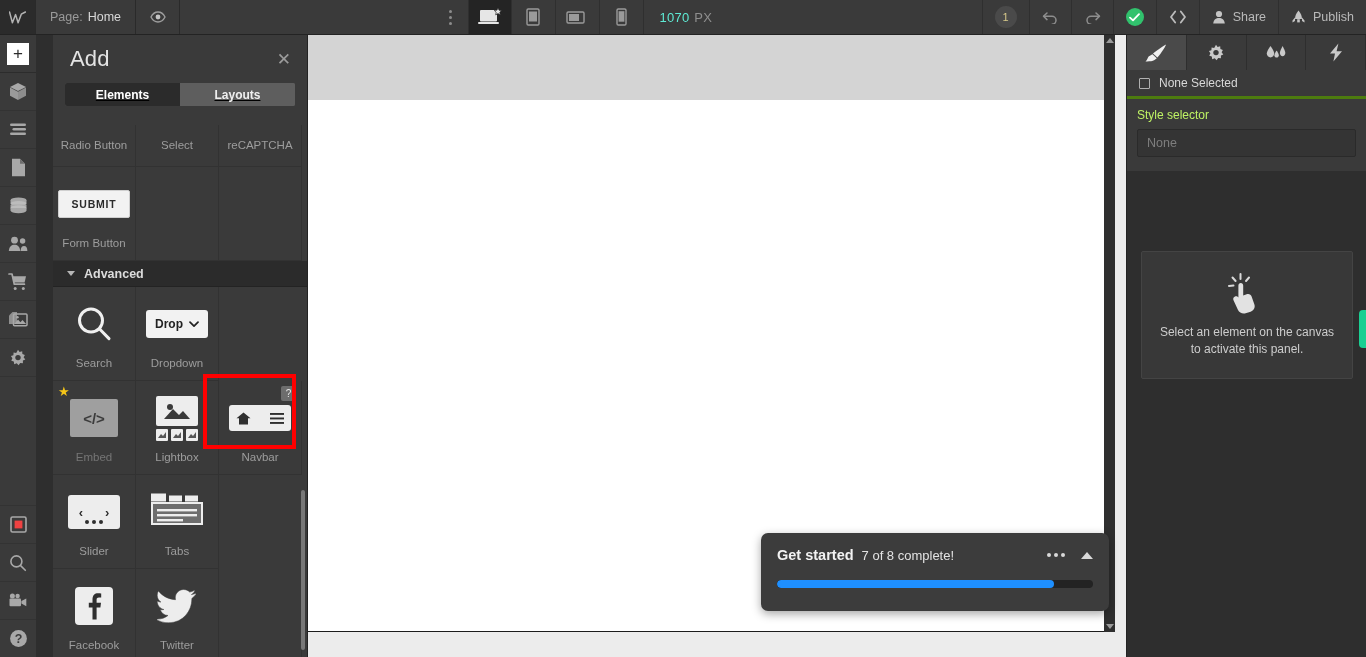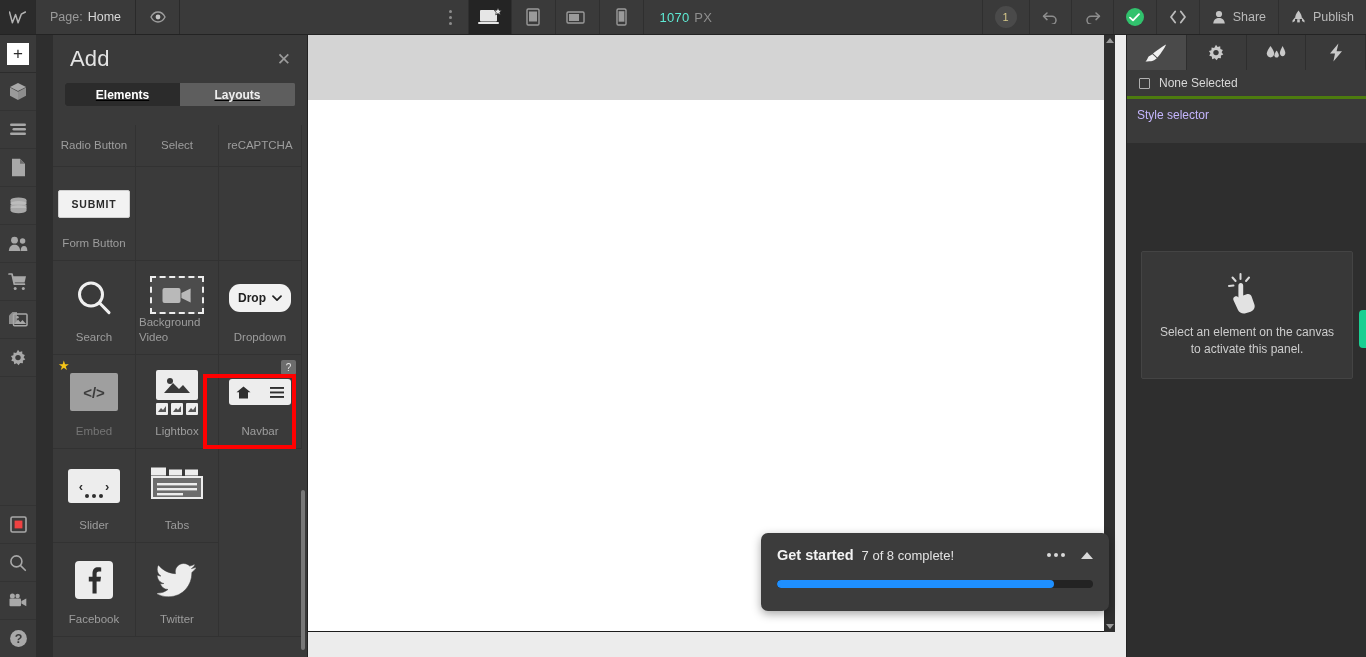--- a/index.html
+++ b/index.html
@@ -122,21 +122,21 @@
   .grid-row { display: flex; }
   .cell {
     width: 83px; border-right: 1px solid #323232; border-bottom: 1px solid #323232;
     display: flex; flex-direction: column; align-items: center;
     justify-content: flex-start; position: relative;
   }
   .cell.labelonly {
     height: 42px; justify-content: center;
   }
   .cell-label {
-    font-size: 11.5px; color: #9d9d9d; text-align: left; line-height: 1.25;
+    font-size: 11.5px; color: #9d9d9d; text-align: center; line-height: 1.25;
     padding: 0 3px;
   }
   .cell.tall { height: 94px; padding-top: 14px; }
   .cell.tall .cell-label { margin-top: auto; margin-bottom: 10px; }
   .cell.dim .cell-label { color: #757575; }
 
   .sec-head {
     height: 26px; background: #2b2b2b; display: flex; align-items: center;
     padding-left: 14px; gap: 9px; border-bottom: 1px solid #232323;
   }
@@ -152,21 +152,21 @@
     letter-spacing: .8px; padding: 7px 12px; border: 1px solid #cfcfcf;
     border-radius: 2px;
   }
   .art { height: 46px; display: flex; align-items: center; justify-content: center; }
   .bgvid {
     width: 54px; height: 38px; border: 2px dashed #ededed;
     display: flex; align-items: center; justify-content: center; background: #4c4c4c;
   }
   .drop-pill {
     background: #f2f2f2; color: #222; font-size: 12px; font-weight: bold;
-    padding: 7px 9px; border-radius: 11px; display: flex; align-items: center; gap: 6px;
+    padding: 7px 9px; border-radius: 3px; display: flex; align-items: center; gap: 6px;
   }
   .embed-box {
     width: 48px; height: 38px; background: #9f9f9f; color: #3c3c3c;
     display: flex; align-items: center; justify-content: center;
     font-size: 15px; font-weight: bold; border-radius: 2px;
   }
   .star-badge {
     position: absolute; top: 4px; left: 5px; color: #f5c518; font-size: 13px; line-height:1;
   }
   .lightbox-art { display: flex; flex-direction: column; align-items: center; gap: 3px; }
@@ -277,21 +277,21 @@
   .rp-tab.active { background: #4a4a4a; }
   .rp-selrow {
     height: 29px; display: flex; align-items: center; gap: 9px;
     padding: 0 12px; background: #3a3a3a; border-bottom: 3px solid #4d7c0f;
   }
   .rp-checkbox {
     width: 11px; height: 11px; border: 1px solid #b0b0b0; border-radius: 1px;
   }
   .rp-seltext { font-size: 12px; color: #d8d8d8; }
   .rp-styleblock { background: #3a3a3a; padding: 9px 10px 14px 10px; }
-  .rp-label { font-size: 12px; color: #c4b5fd; margin-bottom: 7px; }
+  .rp-label { font-size: 12px; color: #bef264; margin-bottom: 7px; }
   .rp-input {
     height: 28px; background: #343434; border: 1px solid #2a2a2a; border-radius: 2px;
     display: flex; align-items: center; padding: 0 9px;
     font-size: 12.5px; color: #7e7e7e;
   }
   .rp-empty {
     position: absolute; top: 216px; left: 14px; width: 212px; height: 128px;
     background: #383838; border: 1px solid #444; border-radius: 2px;
     display: flex; flex-direction: column; align-items: center;
     justify-content: center; gap: 10px; padding: 0 14px;
@@ -542,41 +542,34 @@
         <div class="cell tall">
           <div class="art">
             <span class="submit-btn">SUBMIT</span>
           </div>
           <span class="cell-label">Form Button</span>
         </div>
         <div class="cell tall"></div>
         <div class="cell tall"></div>
       </div>
 
+      <div class="sec-head">
+        <span class="sec-caret"></span>
+        <span class="sec-title">Advanced</span>
+      </div>
 
       <div class="grid-row">
         <div class="cell tall">
           <div class="art">
             <svg width="40" height="40" viewBox="0 0 40 40">
               <circle cx="17" cy="16.5" r="11.5" fill="none" stroke="#f0f0f0" stroke-width="3"></circle>
               <path d="M25.6 25 L35 34.6" stroke="#f0f0f0" stroke-width="3" stroke-linecap="round"></path>
             </svg>
           </div>
           <span class="cell-label">Search</span>
-        </div>
-        <div class="cell tall">
-          <div class="art">
-            <span class="bgvid">
-              <svg width="30" height="17" viewBox="0 0 30 17">
-                <rect x="0.5" y="1" width="18" height="15" rx="2" fill="#b9b9b9"></rect>
-                <path d="M19.4 6 L28.6 1.6 V15.4 L19.4 11 Z" fill="#b9b9b9"></path>
-              </svg>
-            </span>
-          </div>
-          <span class="cell-label">Background Video</span>
         </div>
         <div class="cell tall">
           <div class="art">
             <span class="drop-pill">
               <span>Drop</span>
               <svg width="10" height="7" viewBox="0 0 10 7">
                 <path d="M1 1.2 L5 5.2 L9 1.2" fill="none" stroke="#222" stroke-width="1.7" stroke-linecap="round" stroke-linejoin="round"></path>
               </svg>
             </span>
           </div>
@@ -759,20 +752,21 @@
       </div>
     </div>
 
     <div class="rp-selrow">
       <span class="rp-checkbox"></span>
       <span class="rp-seltext">None Selected</span>
     </div>
 
     <div class="rp-styleblock">
       <div class="rp-label">Style selector</div>
+      <div class="rp-input">None</div>
     </div>
 
     <div class="rp-empty">
       <svg width="40" height="42" viewBox="0 0 40 42">
         <path d="M13.5 2 L13.5 7" stroke="#d9d9d9" stroke-width="2" stroke-linecap="round"></path>
         <path d="M5.5 5.5 L8.6 9" stroke="#d9d9d9" stroke-width="2" stroke-linecap="round"></path>
         <path d="M22 5.5 L19 9" stroke="#d9d9d9" stroke-width="2" stroke-linecap="round"></path>
         <path d="M2 14 L6.5 13.5" stroke="#d9d9d9" stroke-width="2" stroke-linecap="round"></path>
         <path d="M13.8 11 C15.2 11 16.2 12.1 16.2 13.5 V23.5 L19.6 22.2 C22 21.4 24 22.6 24.6 24.4 L27.4 32.6 C28.4 35.5 26.8 38.8 23.6 39.8 L18.6 41.3 C15.6 42.2 12.3 40.8 11 38 L6.5 28.2 C5.8 26.6 6.5 25 8 24.4 C9.3 23.9 10.7 24.4 11.4 25.6 V13.5 C11.4 12.1 12.4 11 13.8 11 Z" fill="#e2e2e2"></path>
       </svg>

